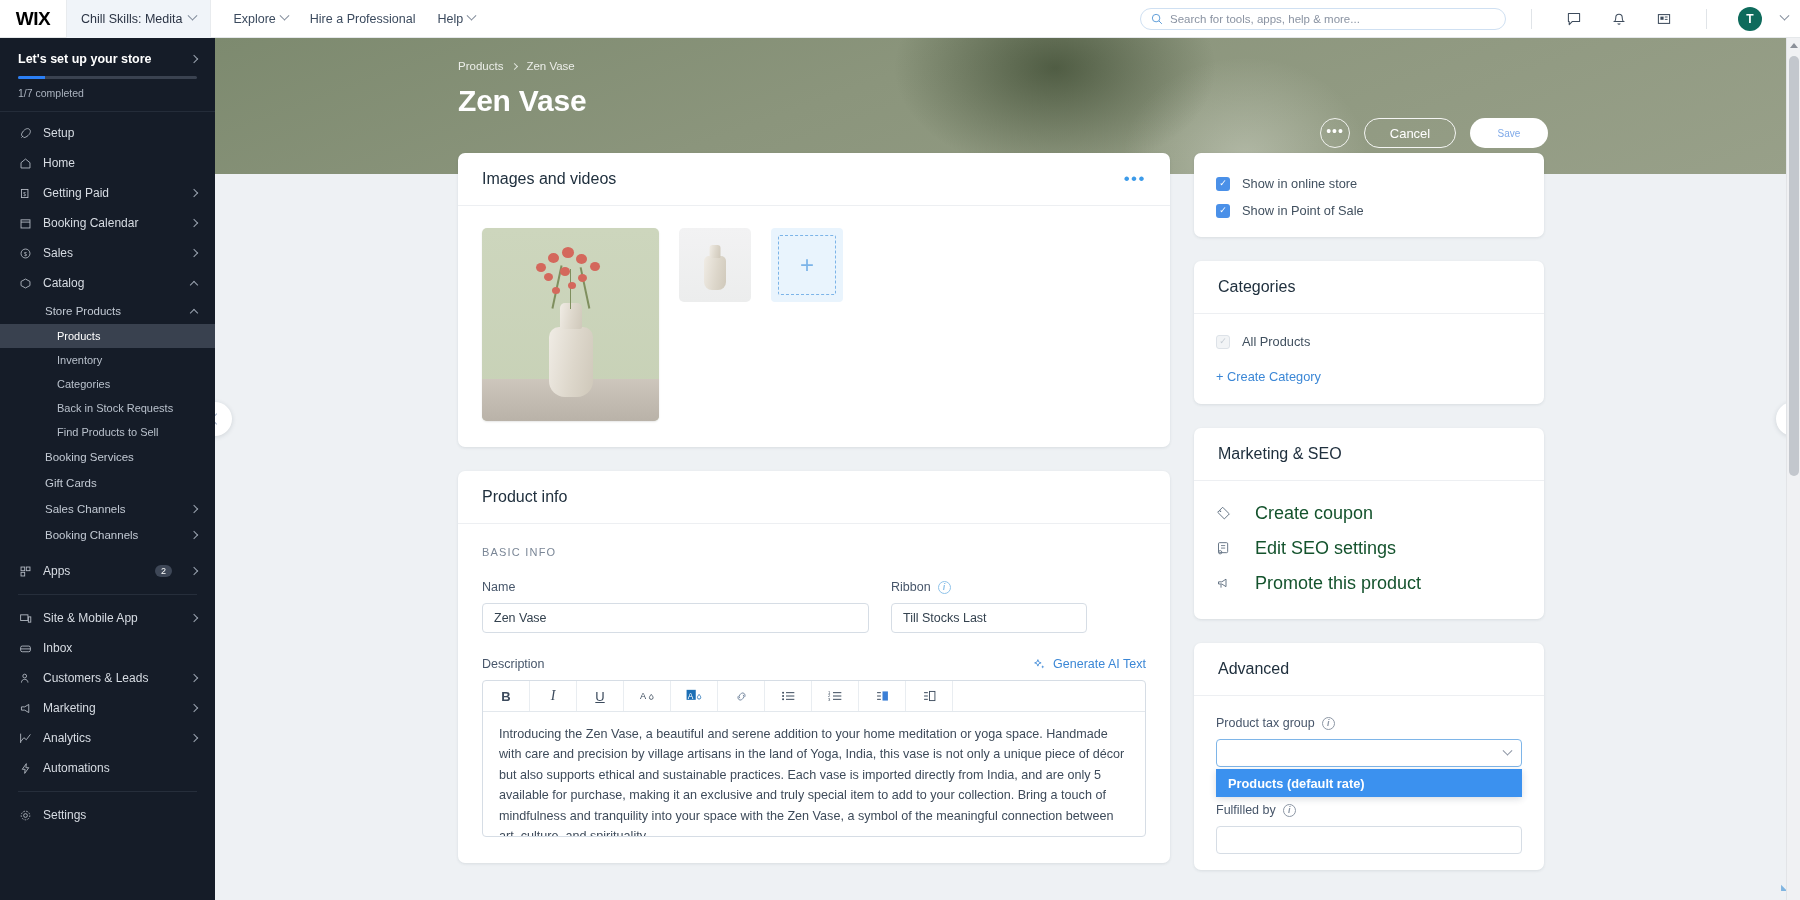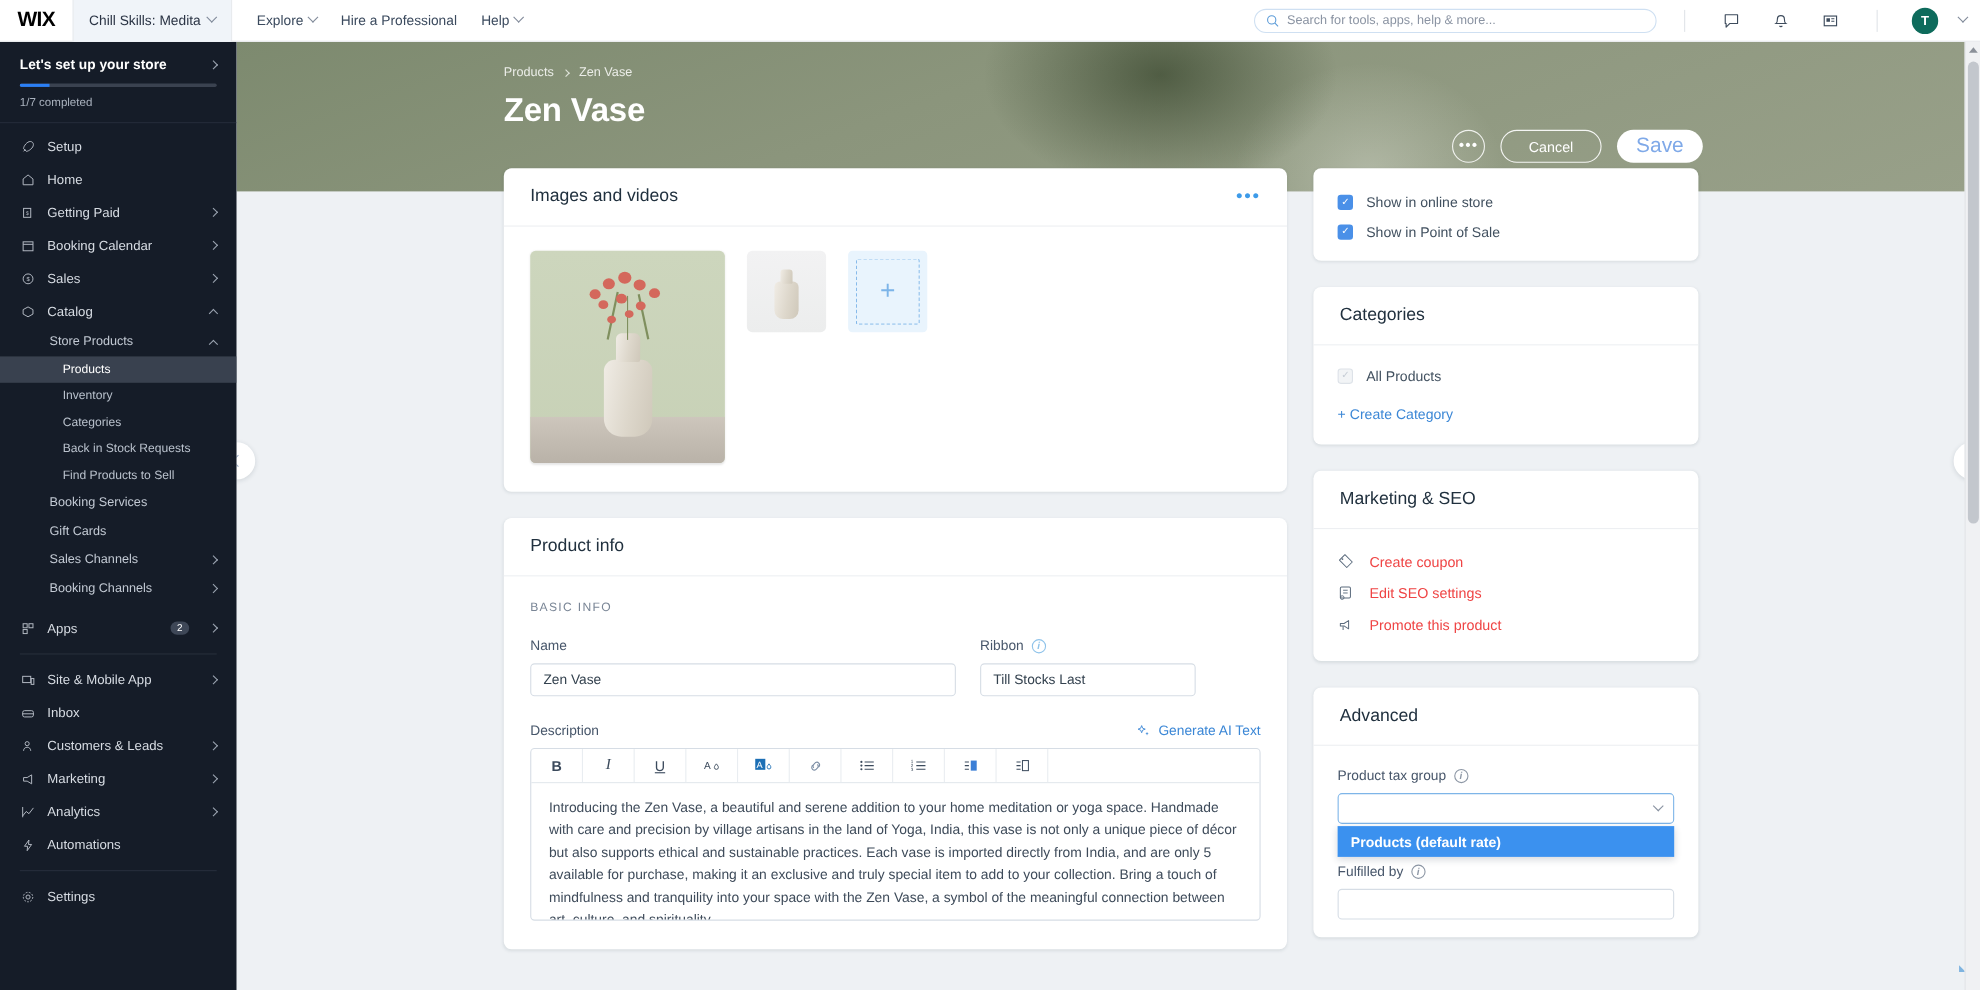--- a/index.html
+++ b/index.html
@@ -129,21 +129,21 @@
     font-size: 14px; letter-spacing: 1px; cursor: pointer; background: transparent;
     padding-bottom:5px;
   }
   .btn-ghost {
     height: 30px; min-width: 92px; border-radius: 16px; border: 1px solid rgba(255,255,255,.9);
     color: #fff; font-size: 13px; display: flex; align-items: center; justify-content: center;
     cursor: pointer; background: transparent;
   }
   .btn-primary {
     height: 30px; min-width: 78px; border-radius: 16px; background: #fff; color: #7fa9e8;
-    font-size: 19px; display: flex; align-items: center; justify-content: center; cursor: pointer;
+    font-size: 10px; display: flex; align-items: center; justify-content: center; cursor: pointer;
   }
 
   
   .content {
     position: absolute; top: 136px; left: 0; width: 1578px;
     padding: 0 245px 0 243px;
   }
   .cols { display: flex; gap: 24px; margin-top: -21px; }
   .col-left { width: 712px; flex: 0 0 712px; }
   .col-right { width: 350px; flex: 0 0 350px; }
@@ -238,22 +238,22 @@
   .chk-row:last-child { margin-bottom: 0; }
   .chkbox {
     width: 14px; height: 14px; border-radius: 3px; background: #4a90e8;
     display: flex; align-items: center; justify-content: center;
     color: #fff; font-size: 9px; line-height: 1;
   }
   .chkbox.disabled { background: #f2f4f6; border: 1px solid #dde2e8; color: #c5ccd4; }
   .chk-label { font-size: 12.8px; color: #41505f; }
 
   .link-row {
-    display: flex; align-items: center; gap: 14px; font-size: 13px;
-    color: #ef4444; padding: 7px 0; cursor: pointer;
+    display: flex; align-items: center; gap: 24px; font-size: 18px;
+    color: #14532d; padding: 7px 0; cursor: pointer;
   }
   .create-link { font-size: 12.8px; color: #3b87d6; cursor: pointer; }
 
   .adv-body { padding: 20px 22px 16px 22px; position: relative; }
   .select-box {
     height: 28px; border: 1px solid #7eb5e8; border-radius: 4px; background: #fff;
     display: flex; align-items: center; justify-content: flex-end; padding: 0 10px; cursor: pointer;
   }
   .sel-caret {
     width: 7px; height: 7px; border-right: 1.4px solid #8a93a2; border-bottom: 1.4px solid #8a93a2;

